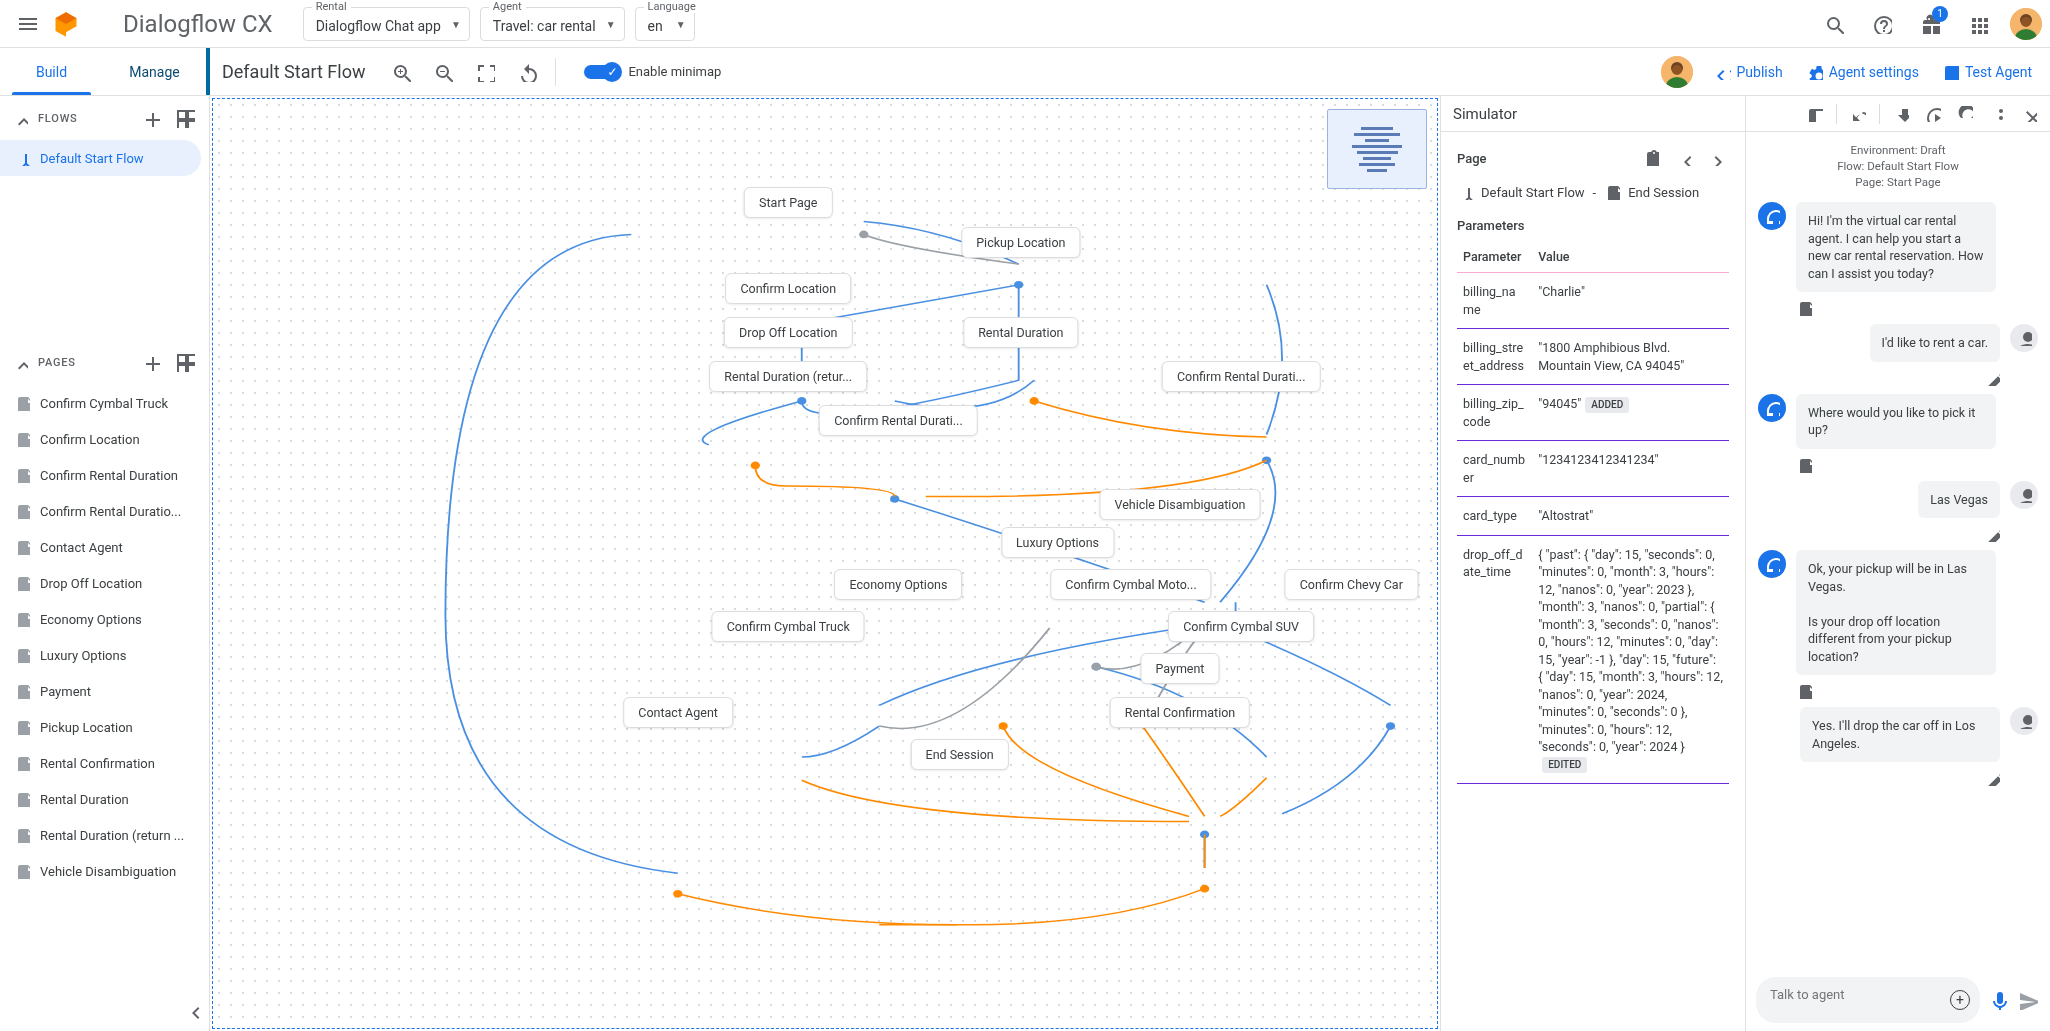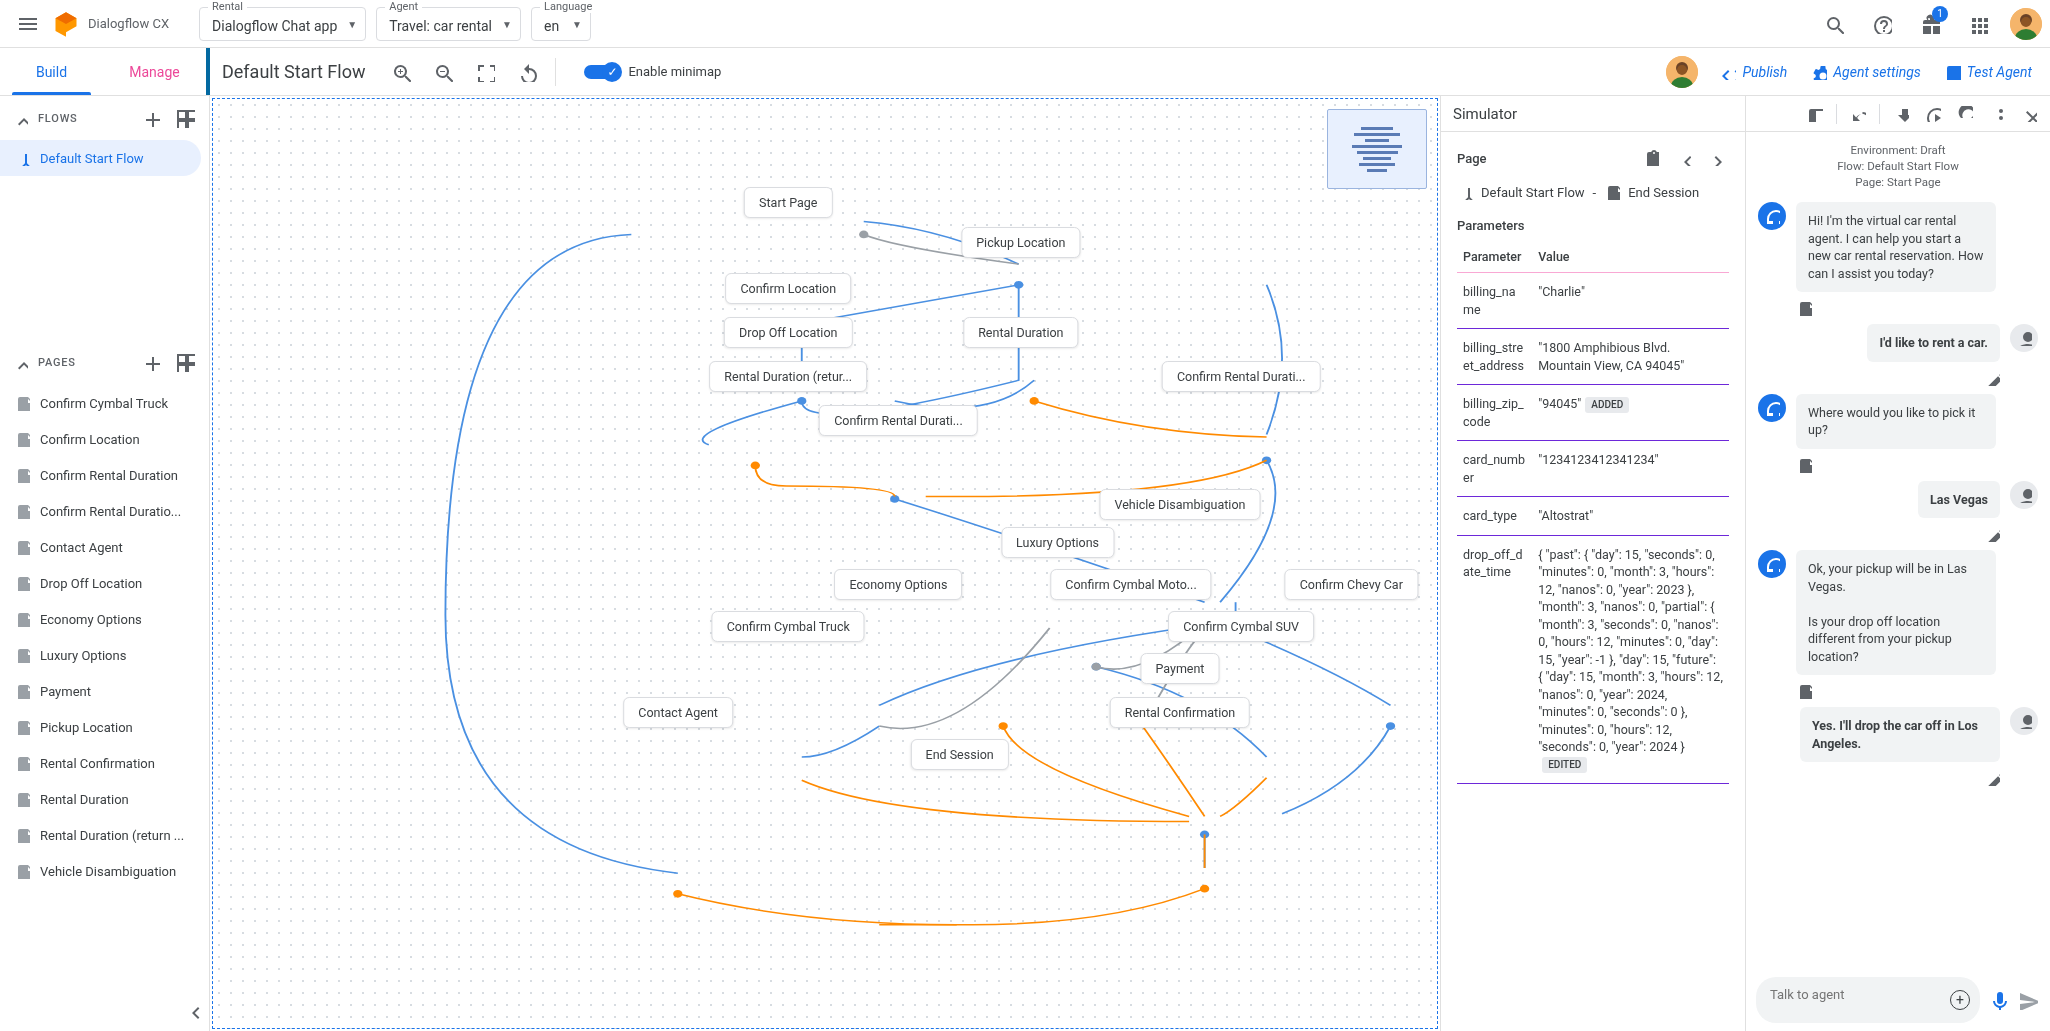--- a/index.html
+++ b/index.html
@@ -3,43 +3,43 @@
 <meta charset="utf-8">
 <style>
 * { box-sizing: border-box; margin: 0; padding: 0; font-family: 'Google Sans', Roboto, Arial, sans-serif; }
 html, body { width: 100%; height: 100%; overflow: hidden; background: #fff; }
 
 
 .header { height: 48px; display: flex; align-items: center; padding: 0 8px; border-bottom: 1px solid #e0e0e0; }
 .hamburger { width: 40px; height: 40px; display:flex; align-items:center; justify-content:center; color:#5f6368; cursor:pointer; border-radius:50%; }
 .logo { display:flex; align-items:center; gap:8px; margin-left:4px; }
 .logo-icon { width:28px; height:28px; }
-.logo-text { font-size: 13px; color:#5f6368; font-weight:400; }
+.logo-text { font-size: 24px; color:#5f6368; font-weight:400;margin-left:35px; }
 .selectors { display:flex; gap:10px; margin-left: 30px; }
 .selbox { position:relative; border:1px solid #dadce0; border-radius:4px; padding: 10px 28px 6px 12px; min-width: 120px; cursor:pointer; font-size:14px; color:#3c4043; background:#fff; }
 .selbox .lbl { position:absolute; top:-8px; left:8px; background:#fff; padding:0 4px; font-size:11px; color:#5f6368; }
 .selbox .caret { position:absolute; right:8px; top:50%; transform:translateY(-50%); color:#5f6368; font-size:10px; }
 .header-right { margin-left:auto; display:flex; align-items:center; gap:8px; }
 .icon-btn { width:40px; height:40px; display:flex; align-items:center; justify-content:center; color:#5f6368; border-radius:50%; cursor:pointer; position:relative; }
 .badge { position:absolute; top:2px; right:2px; background:#1a73e8; color:#fff; border-radius:50%; width:16px; height:16px; font-size:10px; display:flex; align-items:center; justify-content:center; }
 .avatar { width:32px; height:32px; border-radius:50%; background: #f5b56b; display:flex; align-items:center; justify-content:center; margin-left:4px; cursor:pointer; overflow:hidden; }
 
 
 .subheader { height: 48px; display:flex; align-items:center; border-bottom: 1px solid #e0e0e0; }
 .tabs { width: 210px; height:100%; display:flex; border-right:4px solid #0369a1; }
-.tab { flex:1; display:flex; align-items:center; justify-content:center; font-size:14px; color:#ec4899; cursor:pointer; position:relative; }
+.tab { flex:1; display:flex; align-items:center; justify-content:center; font-size:14px; color:#0c4a6e; cursor:pointer; position:relative; }
 .tab.active { color:#1a73e8; }
 .tab.active::after { content:''; position:absolute; bottom:0; left:12px; right:12px; height:3px; background:#1a73e8; border-radius:2px 2px 0 0; }
 .flowtitle { font-size:18px; color:#3c4043; padding:0 12px; }
 .tool-icons { display:flex; gap:2px; margin-left:4px; }
 .toggle-wrap { display:flex; align-items:center; gap:8px; margin-left:20px; font-size:13px; color:#3c4043; }
 .switch { width:36px; height:14px; background:#1a73e8; border-radius:7px; position:relative; cursor:pointer; }
 .switch .knob { position:absolute; right:-2px; top:-3px; width:20px; height:20px; background:#1a73e8; border-radius:50%; display:flex; align-items:center; justify-content:center; color:#fff; font-size:12px; }
 .subheader-right { margin-left:auto; display:flex; align-items:center; gap:4px; padding-right:8px; }
-.link-action { display:flex; align-items:center; gap:6px; color:#1a73e8; font-size:14px; padding:6px 10px; cursor:pointer; border-radius:4px;font-style:italic; }
+.link-action { display:flex; align-items:center; gap:6px; color:#1a73e8; font-size:14px; padding:6px 10px; cursor:pointer; border-radius:4px; }
 .avatar-sm { width:32px; height:32px; border-radius:50%; background:#f5b56b; overflow:hidden; cursor:pointer; margin-right:8px; }
 
 
 .main { display:flex; height: calc(100% - 96px); }
 
 
 .leftpanel { width:210px; border-right:1px solid #e0e0e0; display:flex; flex-direction:column; overflow:hidden; position:relative; }
 .section-header { height:44px; display:flex; align-items:center; padding:0 12px; gap:10px; font-size:11px; font-weight:500; letter-spacing:0.8px; color:#5f6368; }
 .section-header .spacer { flex:1; }
 .section-header .sec-icon { color:#5f6368; cursor:pointer; width:24px; height:24px; display:flex; align-items:center; justify-content:center; }
@@ -83,21 +83,21 @@
 .param-table td { padding:10px 6px; border-bottom:1px solid #6d28d9; color:#3c4043; vertical-align:top; font-size:12.5px; word-break:break-word; line-height:1.4; }
 .chip { display:inline-block; background:#e8eaed; color:#3c4043; font-size:10px; padding:1px 6px; border-radius:3px; margin-left:4px; vertical-align:middle; font-weight:500; }
 
 
 .chat-panel { width:305px; border-left:1px solid #e0e0e0; display:flex; flex-direction:column; }
 .chat-header { height:36px; display:flex; align-items:center; justify-content:flex-end; gap:2px; padding:0 6px; border-bottom:1px solid #e0e0e0; }
 .chat-header .icon-btn { width:30px; height:30px; }
 .chat-meta { text-align:center; font-size:11.5px; color:#5f6368; padding:10px 0 6px; line-height:1.4; }
 .chat-body { flex:1; overflow:auto; padding:6px 12px 4px; }
 .msg-row { display:flex; gap:10px; margin-bottom:8px; align-items:flex-start; }
-.msg-row.right { flex-direction:row-reverse;font-weight:bold; }
+.msg-row.right { flex-direction:row-reverse; }
 .msg-avatar { width:28px; height:28px; border-radius:50%; background:#1a73e8; color:#fff; display:flex; align-items:center; justify-content:center; flex-shrink:0; }
 .msg-avatar.user { background:#e8eaed; color:#5f6368; }
 .bubble { background:#f1f3f4; border-radius:6px; padding:10px 12px; font-size:12.5px; color:#3c4043; line-height:1.4; max-width:200px; }
 .msg-row.right .bubble { text-align:left; }
 .msg-action { display:flex; gap:10px; color:#5f6368; font-size:14px; margin-left:38px; margin-bottom:8px; }
 .msg-action.right { justify-content:flex-end; margin-left:0; margin-right:38px; }
 .chat-input-row { display:flex; align-items:center; gap:6px; padding:8px 10px; border-top:1px solid transparent; }
 .chat-input { flex:1; background:#f1f3f4; border:none; border-radius:20px; padding:10px 44px 21px 14px; font-size:13px; color:#3c4043; outline:none; }
 .chat-input-wrap { position:relative; flex:1; }
 .chat-input-plus { position:absolute; right:10px; top:50%; transform:translateY(-50%); color:#3c4043; border:1.5px solid #3c4043; border-radius:50%; width:20px; height:20px; display:flex; align-items:center; justify-content:center; font-size:14px; cursor:pointer;}

